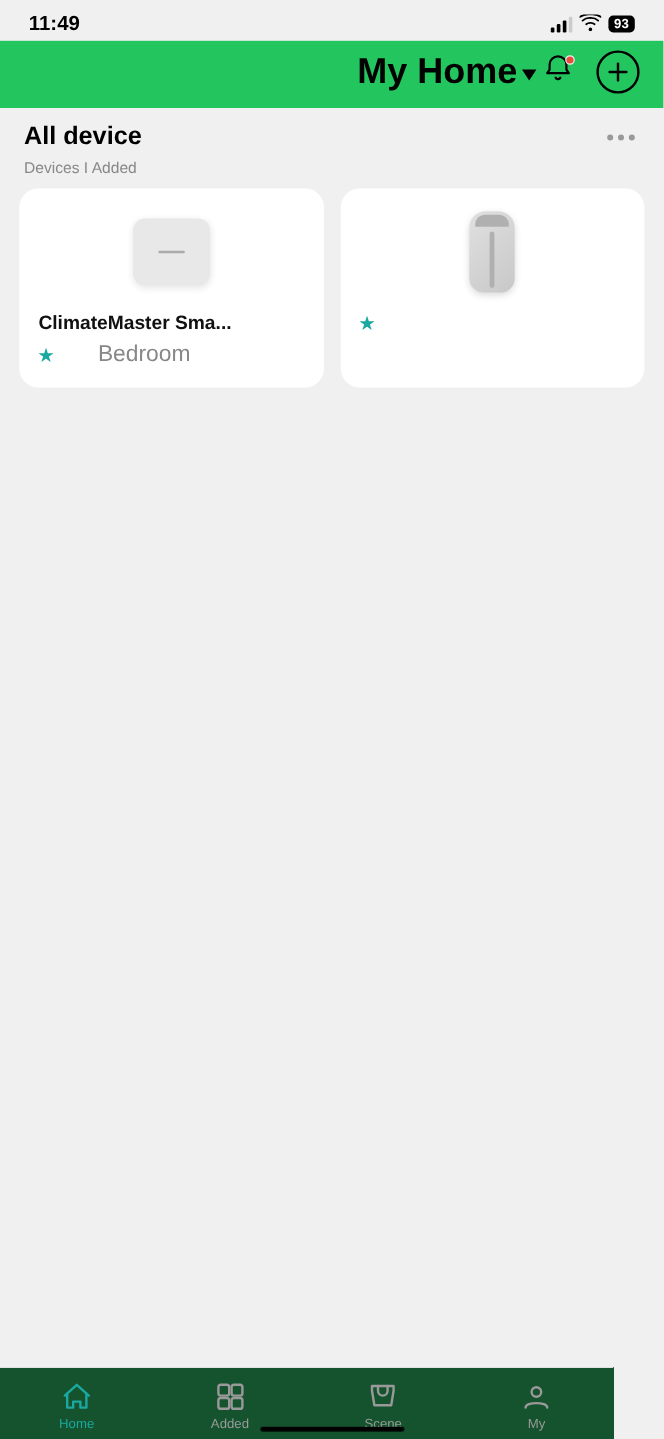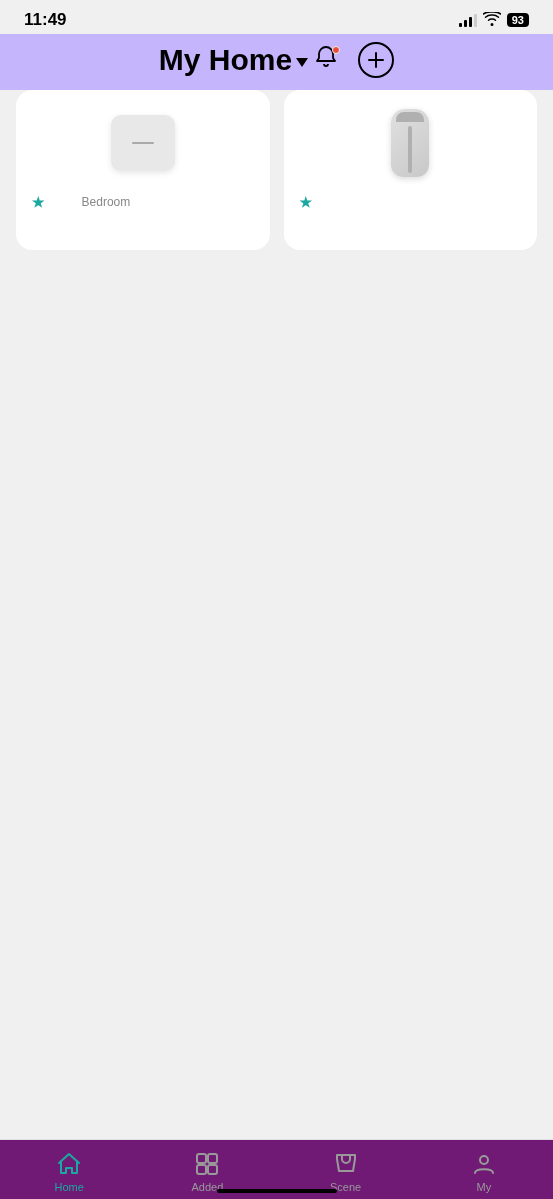--- a/index.html
+++ b/index.html
@@ -54,24 +54,24 @@
       padding: 1px 5px;
       border-radius: 4px;
       display: flex;
       align-items: center;
       gap: 2px;
     }
 
     
     .header {
       display: flex;
-      justify-content: center;
+      justify-content: flex-end;
       align-items: center;
       padding: 8px 20px 12px 20px;
-      background: #c4b5fd;
+      background: #22c55e;
     }
     .header-title {
       display: flex;
       align-items: center;
       gap: 4px;
     }
     .header-title-text {
       font-size: 30px;
       font-weight: 700;
       color: #000;
@@ -248,32 +248,32 @@
       display: flex;
       align-items: center;
       gap: 5px;
     }
     .bt-icon {
       color: #1aa8a0;
       font-size: 14px;
       font-weight: 700;
     }
     .device-room {
-      font-size: 12px;
+      font-size: 19px;
       color: #888;
       padding-left: 32px;
     }
 
     
     .bottom-nav {
       position: fixed;
       bottom: 0;
       left: 0;
-      width: 553px;
-      background: #701a75;
+      width: 511px;
+      background: #14532d;
       border-top: 1px solid #e0e0e0;
       display: flex;
       justify-content: space-around;
       align-items: flex-start;
       padding: 10px 0 6px 0;
     }
     .nav-item {
       display: flex;
       flex-direction: column;
       align-items: center;
@@ -362,30 +362,42 @@
       <svg width="20" height="20" viewBox="0 0 20 20" fill="none">
         <line x1="10" y1="3" x2="10" y2="17" stroke="#000" stroke-width="2" stroke-linecap="round"></line>
         <line x1="3" y1="10" x2="17" y2="10" stroke="#000" stroke-width="2" stroke-linecap="round"></line>
       </svg>
     </div>
   </div>
 </div>
 
 <div class="content">
 
-
+  <div class="section-header">
+    <span class="section-title">All device</span>
+    <div class="more-btn">
+      <div class="more-dots">
+        <div class="dot"></div>
+        <div class="dot"></div>
+        <div class="dot"></div>
+      </div>
+    </div>
+  </div>
+
+  <div class="devices-added-label">Devices I Added</div>
 
   <div class="device-grid">
 
     <div class="device-card">
       <div class="device-image-wrap">
         <div class="device1-img">
           <div class="device1-line"></div>
         </div>
       </div>
+      <div class="device-name">ClimateMaster Sma...</div>
       <div class="device-meta">
         <span class="bt-icon">★</span>
         <span class="device-room">Bedroom</span>
       </div>
     </div>
 
     <div class="device-card">
       <div class="device-image-wrap">
         <div class="device2-img">
           <div class="device2-top-cap"></div>

